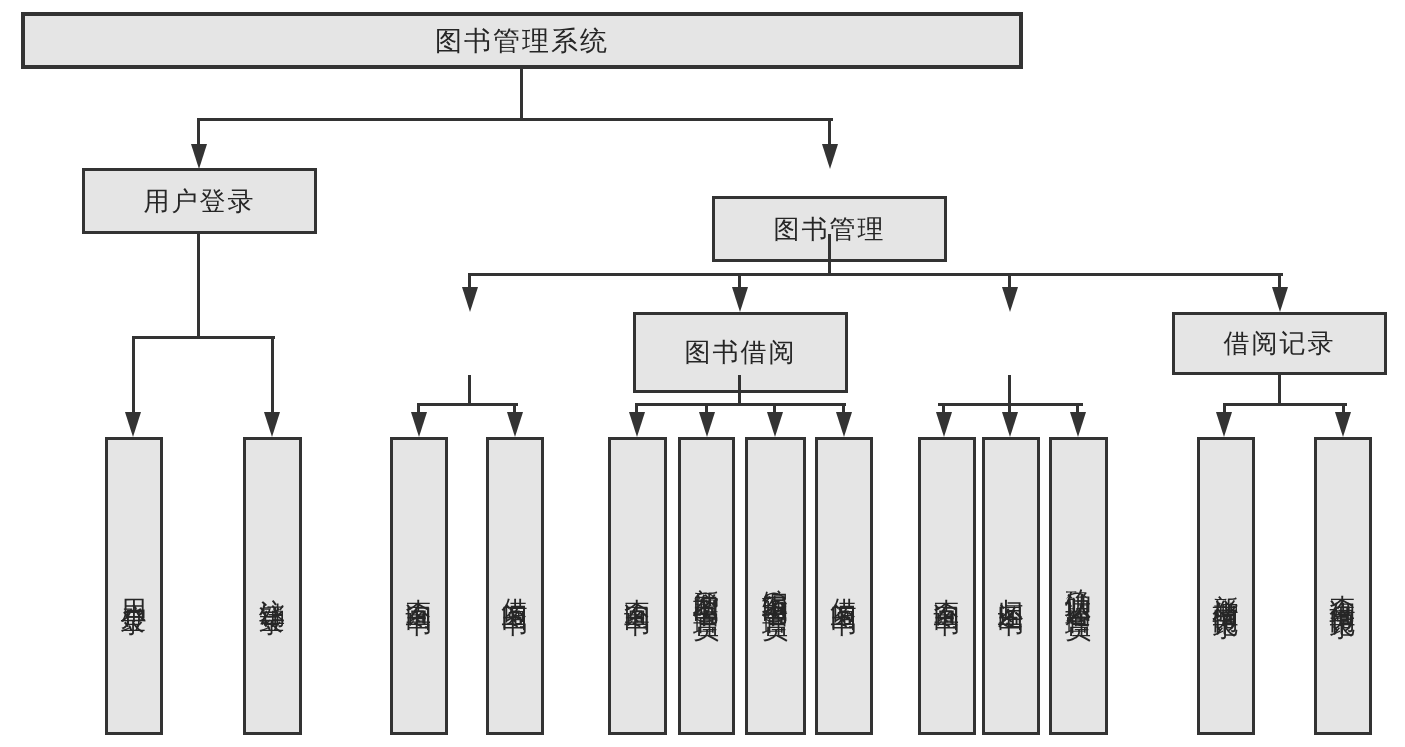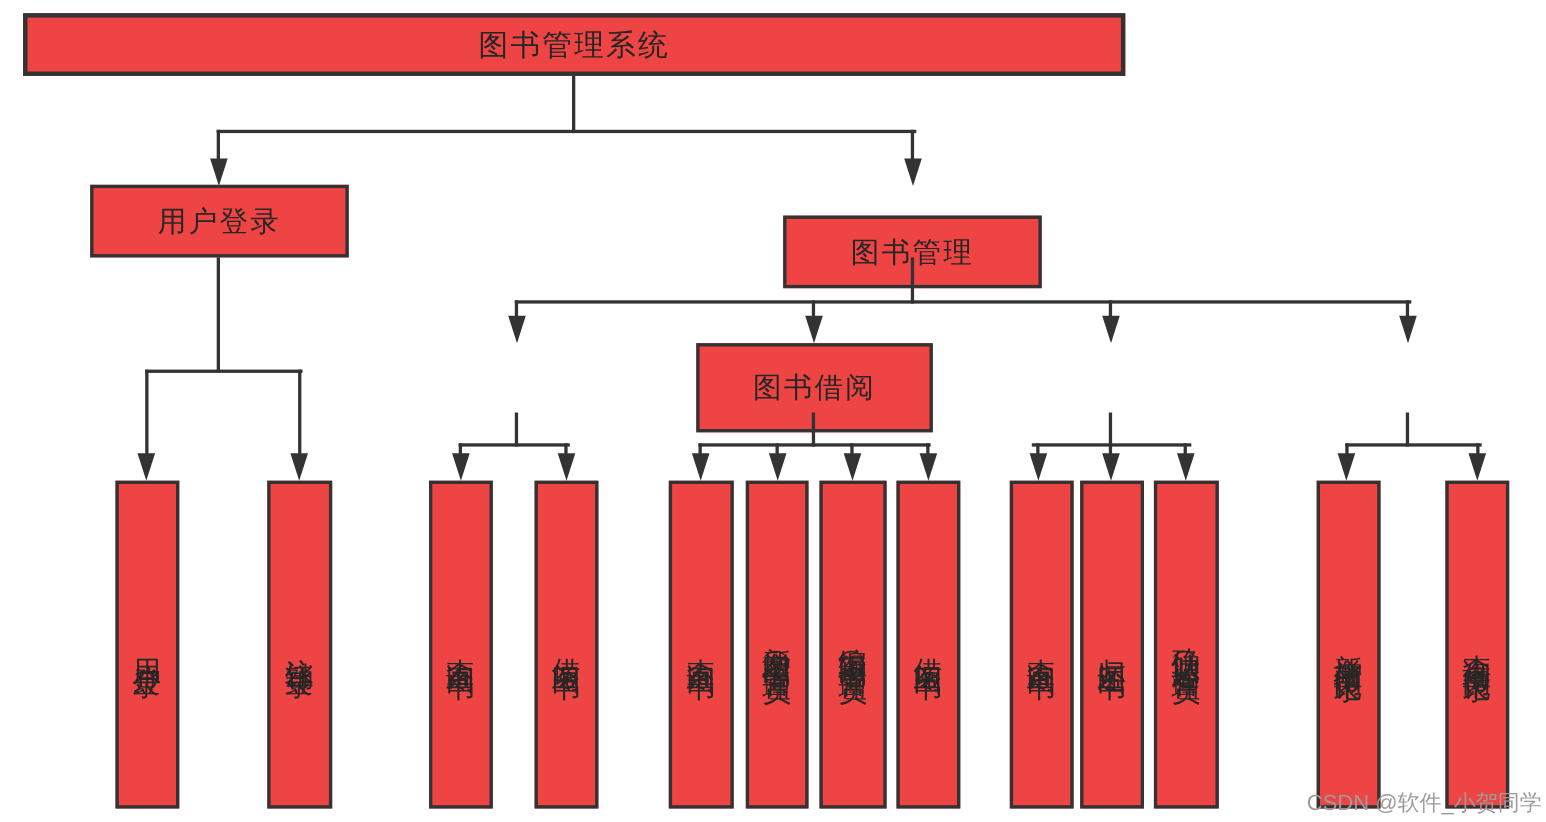--- a/index.html
+++ b/index.html
@@ -11,21 +11,21 @@
   html,body{margin:0;padding:0;background:var(--bg);}
   .canvas{
     position:relative;
     width:1405px;height:747px;
     background:var(--bg);
     font-family:"Liberation Sans", sans-serif;
     overflow:hidden;
   }
   .node{
     position:absolute;
-    background:#ef4444;
+    background:#e5e5e5;
     border:3px solid var(--line);
     box-sizing:border-box;
     display:flex;align-items:center;justify-content:center;
     color:var(--text);
   }
   .node.root{border-width:4px;}
   .hlabel{
     font-size:26px;
     letter-spacing:2px;
     white-space:nowrap;
@@ -93,20 +93,23 @@
   <div class="v" style="left:738px;top:273px;height:18px;"></div>
   <div class="arrow" style="left:732px;top:287px;"></div>
   <div class="v" style="left:1008px;top:273px;height:18px;"></div>
   <div class="arrow" style="left:1002px;top:287px;"></div>
   <div class="v" style="left:1278px;top:273px;height:18px;"></div>
   <div class="arrow" style="left:1272px;top:287px;"></div>
 
   <div class="node" style="left:633px;top:312px;width:215px;height:81px;">
     <span class="hlabel">图书借阅</span>
   </div>
+  <div class="node" style="left:1172px;top:312px;width:215px;height:63px;">
+    <span class="hlabel">借阅记录</span>
+  </div>
 
   <div class="v" style="left:468px;top:375px;height:31px;"></div>
   <div class="h" style="left:417px;top:403px;width:101px;"></div>
   <div class="v" style="left:417px;top:403px;height:13px;"></div>
   <div class="arrow" style="left:411px;top:412px;"></div>
   <div class="v" style="left:513px;top:403px;height:13px;"></div>
   <div class="arrow" style="left:507px;top:412px;"></div>
 
   <div class="v" style="left:738px;top:375px;height:31px;"></div>
   <div class="h" style="left:635px;top:403px;width:211px;"></div>
@@ -168,15 +171,14 @@
   <div class="node leaf" style="left:1049px;top:437px;width:59px;height:298px;">
     <span class="vlabel">确认归还（管理员）</span>
   </div>
   <div class="node leaf" style="left:1197px;top:437px;width:58px;height:298px;">
     <span class="vlabel">新增借阅记录</span>
   </div>
   <div class="node leaf" style="left:1314px;top:437px;width:58px;height:298px;">
     <span class="vlabel">查询借阅记录</span>
   </div>
 
-  <div class="watermark">CSDN @软件_小贺同学</div>
 
 </div>
 
 </body></html>

